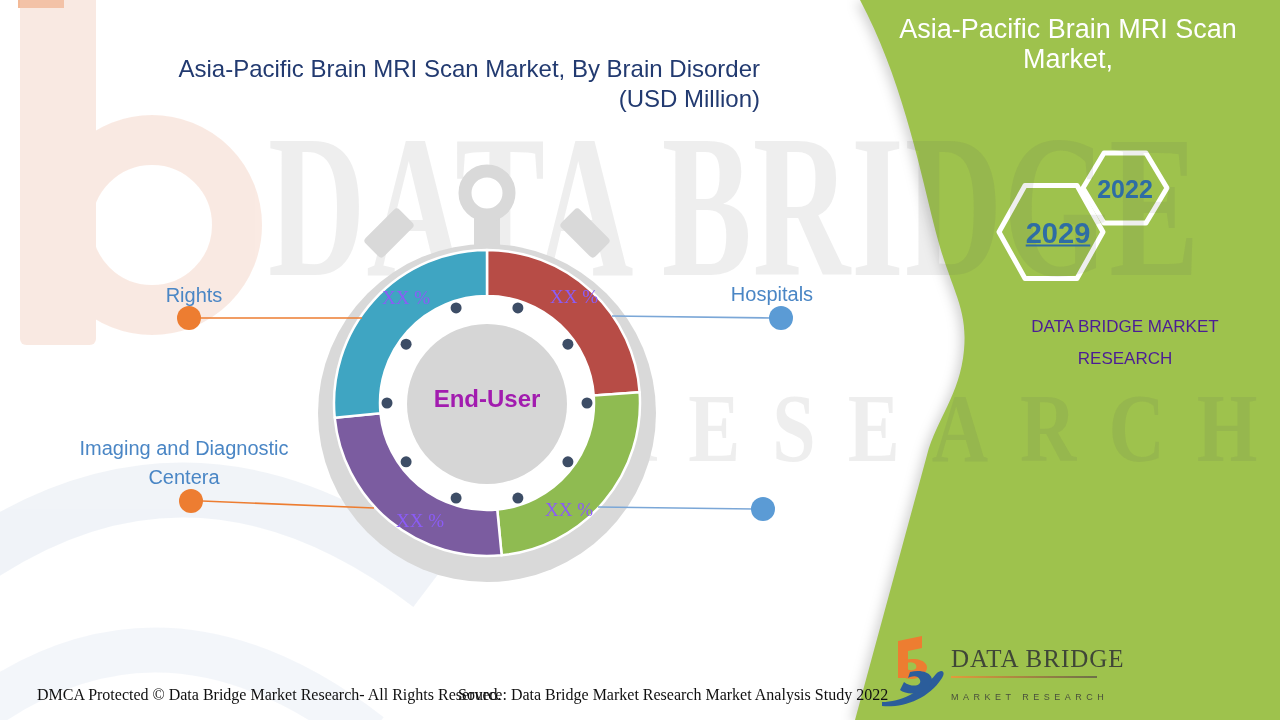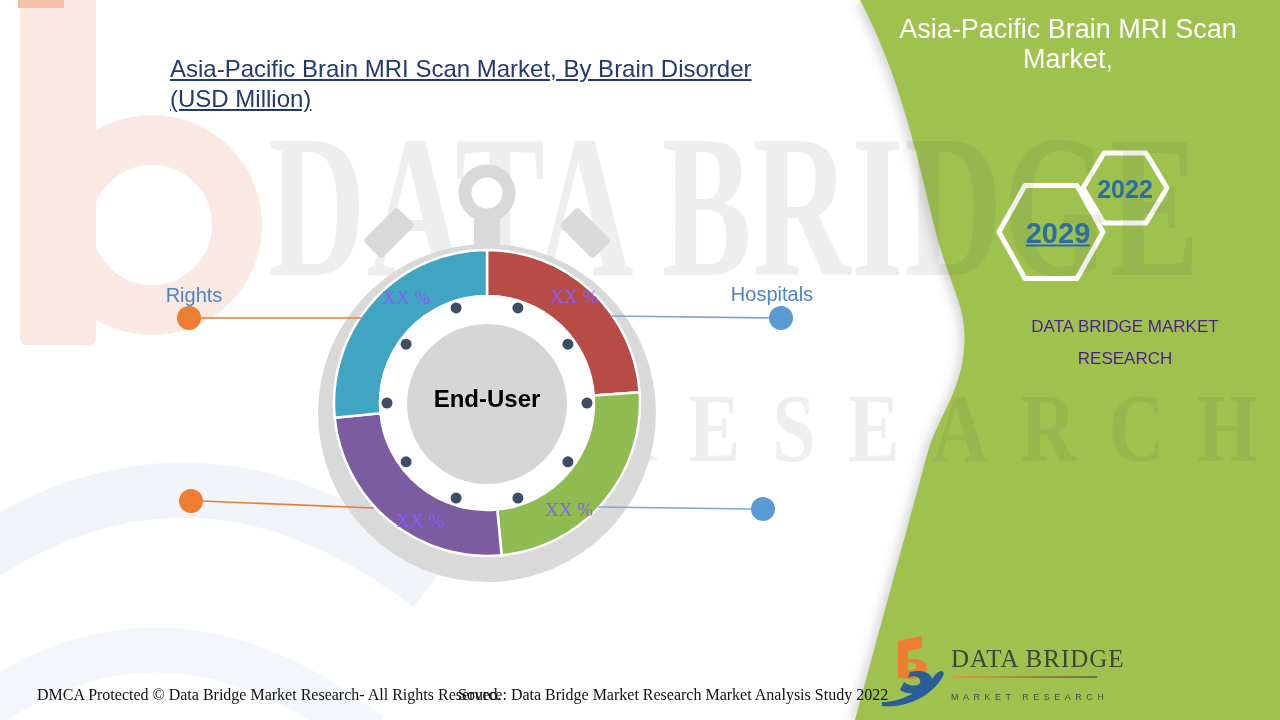--- a/index.html
+++ b/index.html
@@ -6,42 +6,42 @@
   .canvas{
     position:relative;width:1280px;height:720px;margin:0 auto;
     background:#ffffff;overflow:hidden;
     font-family:"Liberation Sans",sans-serif;
   }
   .abs{position:absolute;}
   .layer{position:absolute;left:0;top:0;width:1280px;height:720px;}
 
   
   .chart-title{
-    left:170px;top:54px;width:590px;text-align:left;
-    color:#223a70;font-size:24px;line-height:30px;font-weight:500;text-decoration:underline;
+    left:170px;top:54px;width:590px;text-align:right;
+    color:#223a70;font-size:24px;line-height:30px;font-weight:500;
   }
   .banner-heading{
     left:866px;top:14px;width:404px;text-align:center;
     color:#ffffff;font-size:27px;line-height:30px;font-weight:500;
   }
   .hex-year{color:#2e6da4;font-weight:600;transform:translate(-50%,-50%);}
   .brand-block{
     left:1003px;top:311px;width:244px;text-align:center;
     color:#4c1d95;font-size:17px;line-height:32px;font-weight:500;
   }
   .callout-label{
     color:#4a86c5;font-size:20px;line-height:29px;text-align:center;
     transform:translate(-50%,0);white-space:nowrap;
   }
   .seg-value{
     color:#8b5cf6;font-size:19px;font-weight:500;
     transform:translate(-50%,-50%);white-space:nowrap;font-family:Liberation Serif, serif;
   }
   .center-label{
-    left:487px;top:399px;color:#000000;font-size:24px;font-weight:bold;
+    left:487px;top:399px;color:#a21caf;font-size:24px;font-weight:bold;
     transform:translate(-50%,-50%);white-space:nowrap;
   }
   .footer-text{
     font-family:"Liberation Serif",serif;font-size:16px;color:#101010;
     white-space:nowrap;
   }
   .watermark{
     font-family:"Liberation Serif",serif;font-weight:bold;
     color:rgba(90,90,90,0.10);white-space:nowrap;pointer-events:none;
   }
@@ -153,20 +153,24 @@
 
   <div class="abs seg-value" style="left:406px;top:298px;">XX %</div>
   <div class="abs seg-value" style="left:574px;top:297px;">XX %</div>
   <div class="abs seg-value" style="left:420px;top:521px;">XX %</div>
   <div class="abs seg-value" style="left:569px;top:510px;">XX %</div>
 
   <div class="abs center-label">End-User</div>
 
   <div class="abs callout-label" style="left:194px;top:281px;">Rights</div>
   <div class="abs callout-label" style="left:772px;top:280px;">Hospitals</div>
+  <div class="abs callout-label" style="left:184px;top:434px;">
+    <div>Imaging and Diagnostic</div>
+    <div>Centera</div>
+  </div>
 
   <svg class="abs" style="left:880px;top:632px;" width="70" height="80" viewBox="0 0 70 80">
     <path d="M 18 46 L 18 9 L 42 4 L 42 16 L 28 19 L 28 46 Z" fill="#ed7d31"></path>
     <path d="M 24 28 C 44 24 52 34 44 42 C 38 48 28 48 23 45 L 23 36 C 32 40 38 38 36 33 C 34 29 28 30 24 32 Z" fill="#ed7d31"></path>
     <path d="M 2 74 C 22 76 48 68 62 46 C 66 40 62 36 56 42 C 42 60 20 70 2 70 Z" fill="#2b5d9b"></path>
     <path d="M 30 40 C 48 36 58 46 48 56 C 40 63 26 63 20 58 L 24 50 C 32 56 42 54 40 48 C 38 43 32 44 28 46 Z" fill="#2b5d9b"></path>
   </svg>
   <div class="abs logo-wordmark">
     <div class="logo-name">DATA BRIDGE</div>
     <div class="logo-tagline">MARKET RESEARCH</div>

